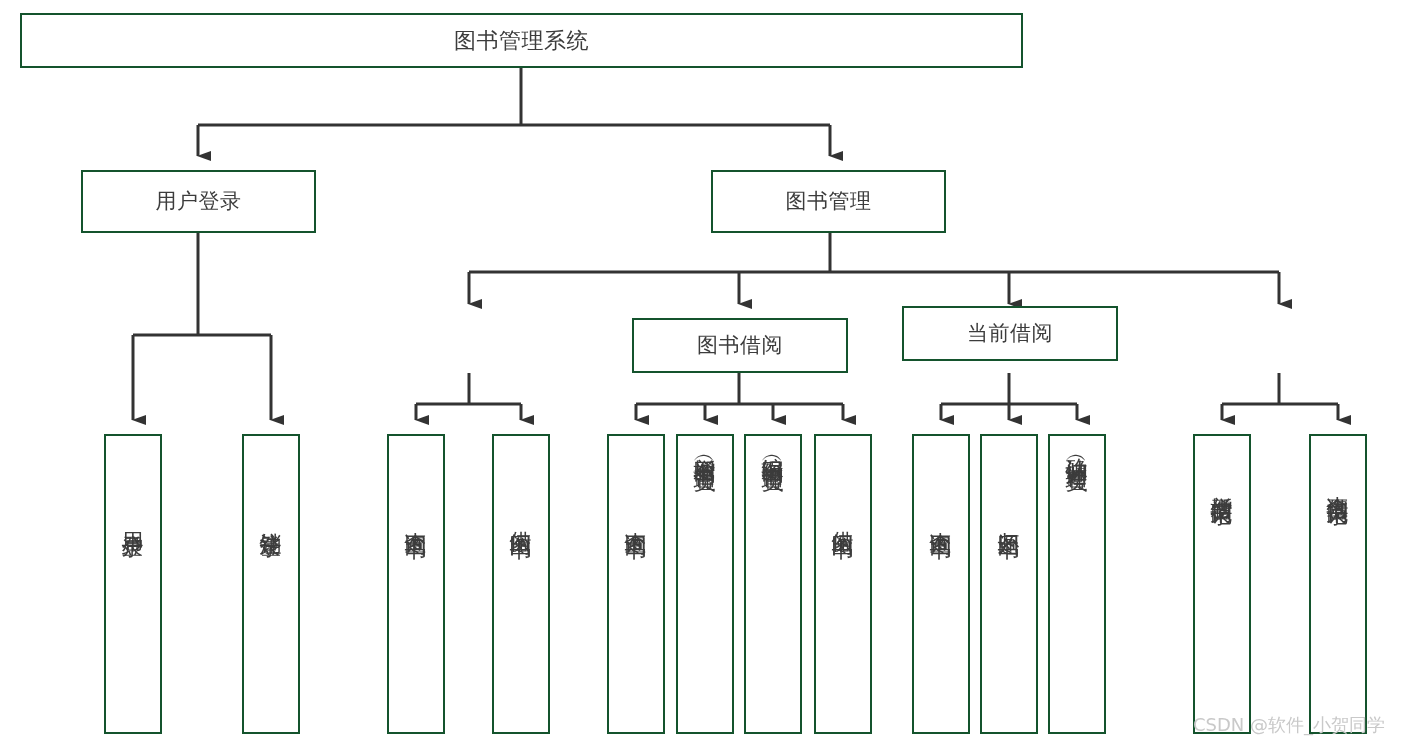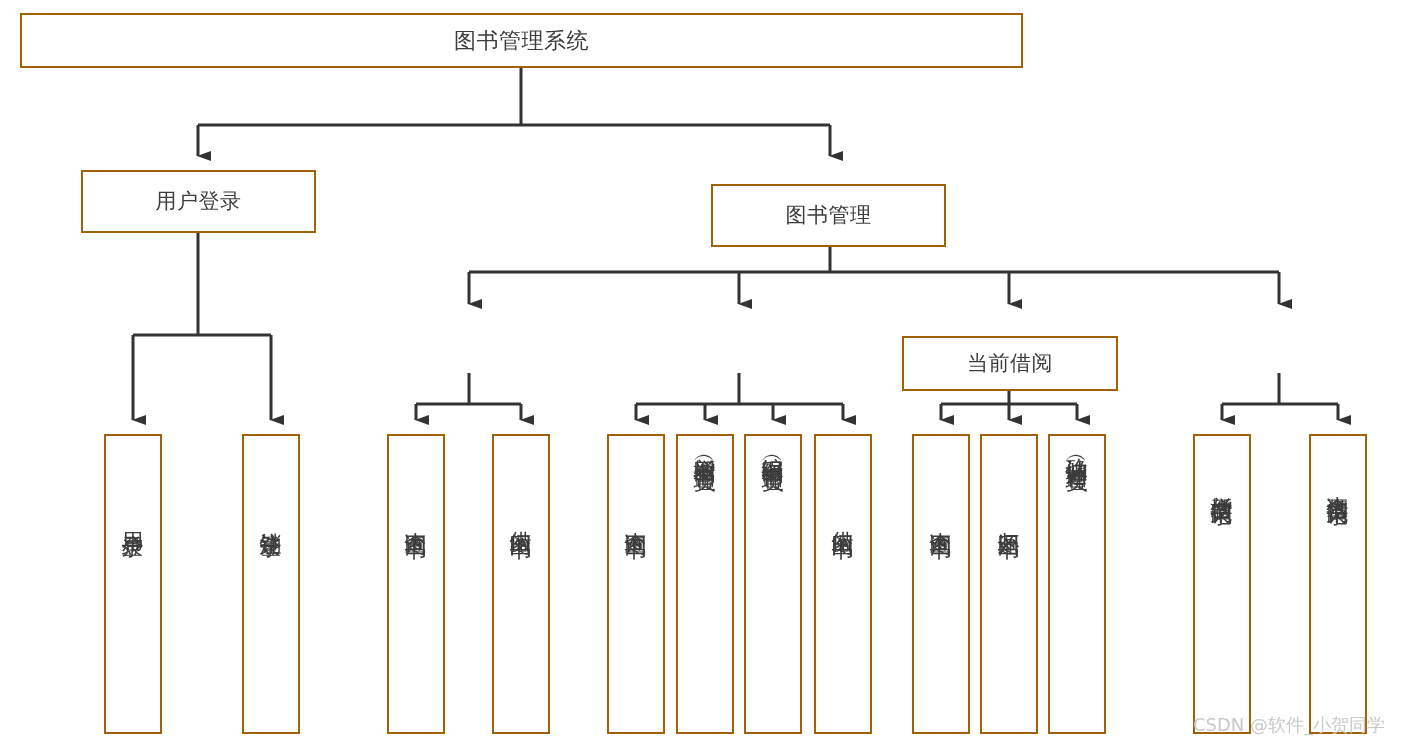--- a/index.html
+++ b/index.html
@@ -21,21 +21,21 @@
     position: absolute;
     left: 0;
     top: 0;
     width: 1405px;
     height: 747px;
   }
   .node {
     position: absolute;
     box-sizing: border-box;
     background: #ffffff;
-    border: 2px solid #a16207;
+    border: 2px solid #14532d;
     display: flex;
     align-items: center;
     justify-content: center;
     color: #3c3c3c;
     z-index: 2;
   }
   .node-label {
     display: block;
     text-align: center;
     line-height: 1.16;
@@ -139,25 +139,28 @@
     </g>
   </svg>
 
   <div class="node root horiz" style="left:20px; top:13px; width:1003px; height:55px;">
     <span class="node-label">图书管理系统</span>
   </div>
 
   <div class="node horiz" style="left:81px; top:170px; width:235px; height:63px;">
     <span class="node-label">用户登录</span>
   </div>
-  <div class="node horiz" style="left:711px; top:184px; width:235px; height:63px;">
+  <div class="node horiz" style="left:711px; top:170px; width:235px; height:63px;">
     <span class="node-label">图书管理</span>
   </div>
 
-  <div class="node horiz" style="left:902px; top:336px; width:216px; height:55px;">
+  <div class="node horiz" style="left:632px; top:318px; width:216px; height:55px;">
+    <span class="node-label">图书借阅</span>
+  </div>
+  <div class="node horiz" style="left:902px; top:306px; width:216px; height:55px;">
     <span class="node-label">当前借阅</span>
   </div>
 
   <div class="node leaf short" style="left:104px; top:434px; width:58px; height:300px;">
     <span class="node-label">用户登录</span>
   </div>
   <div class="node leaf short" style="left:242px; top:434px; width:58px; height:300px;">
     <span class="node-label">注销登录</span>
   </div>
 

